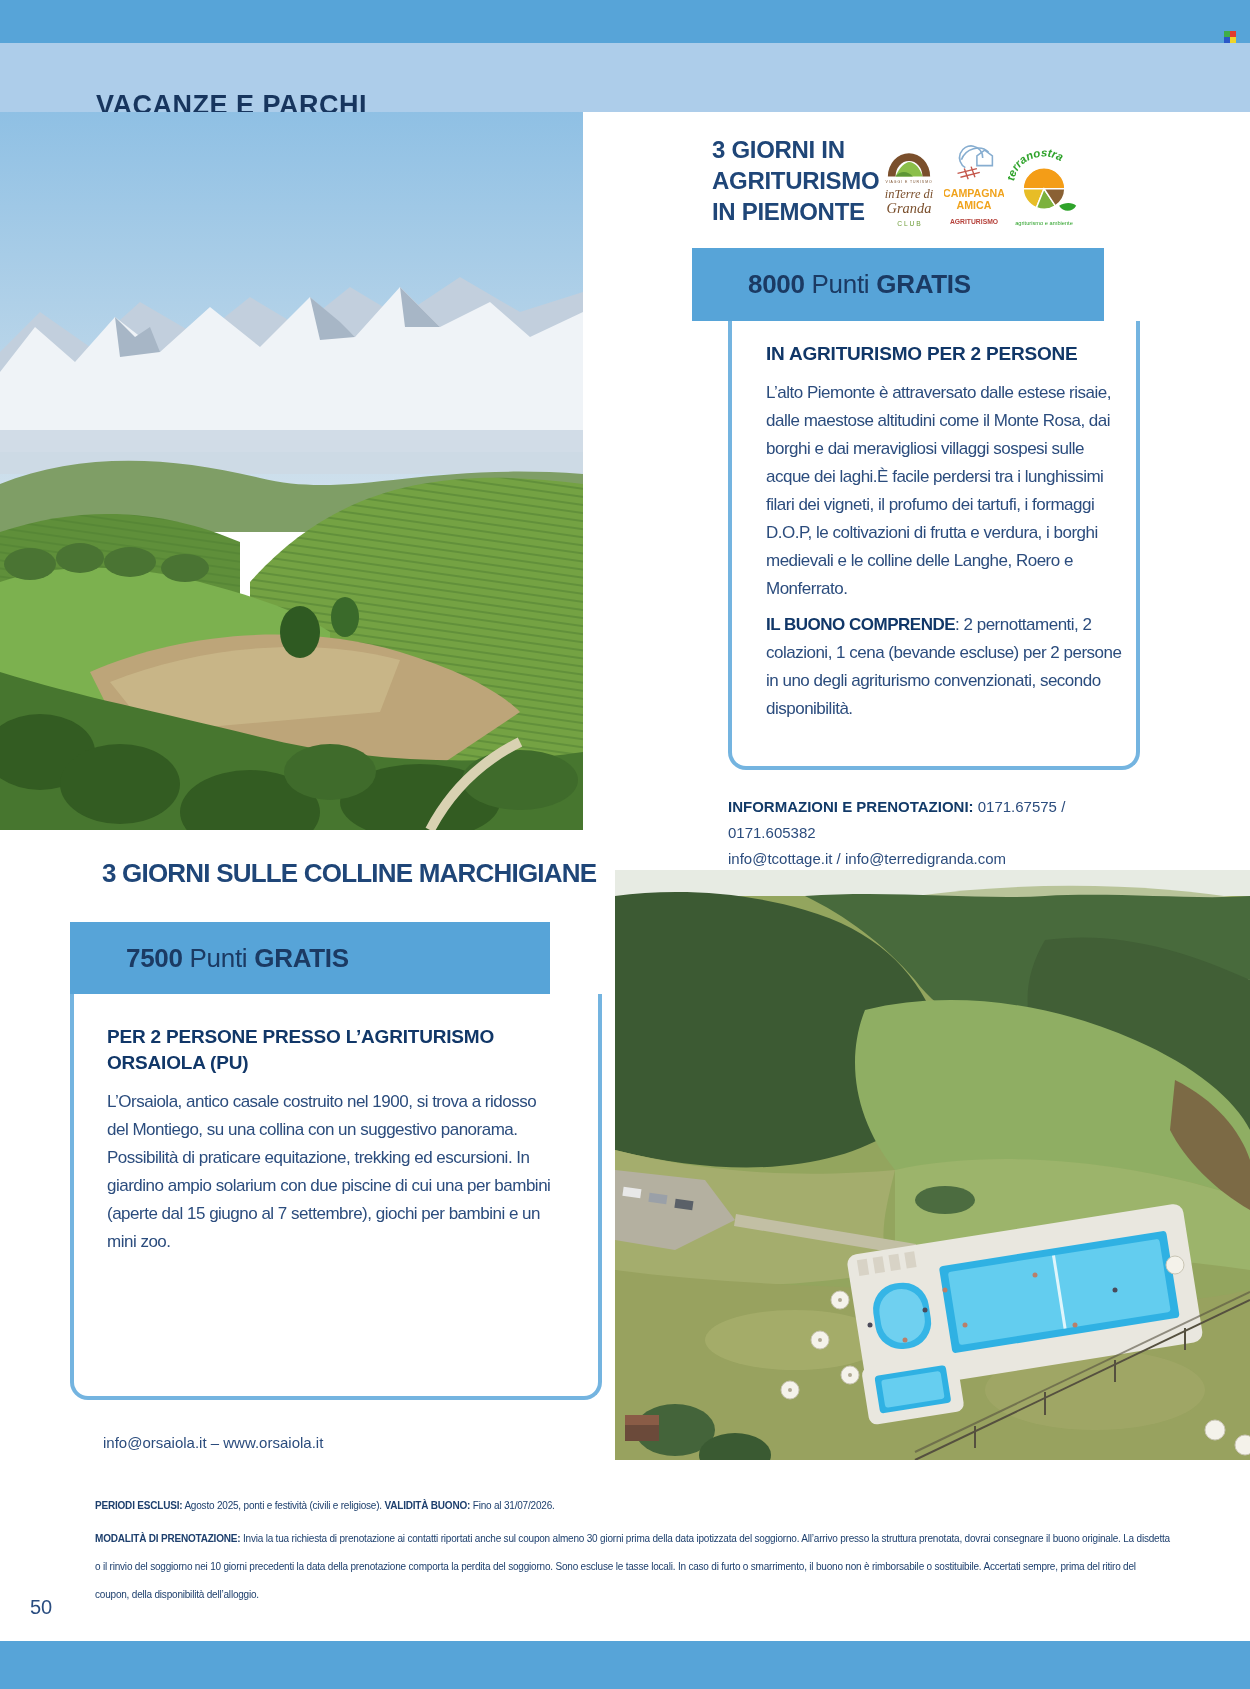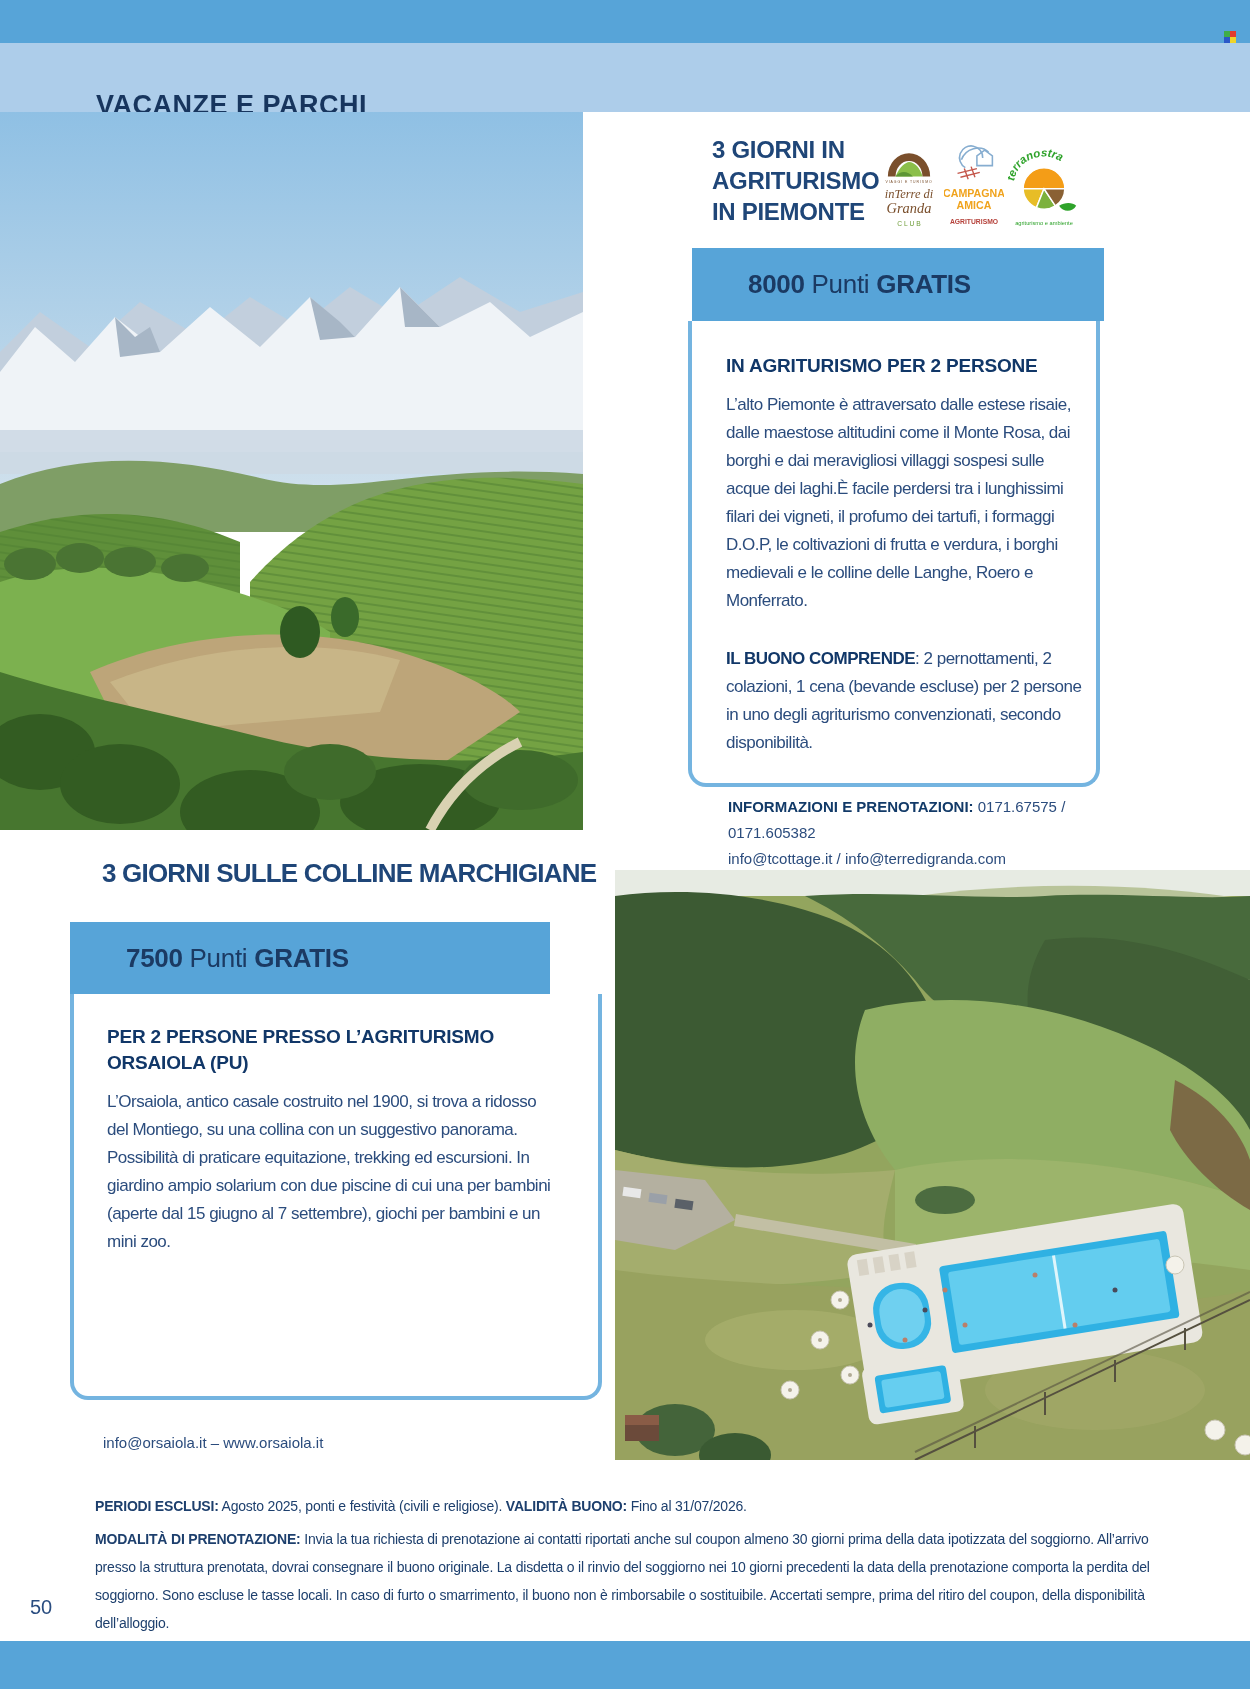--- a/index.html
+++ b/index.html
@@ -25,37 +25,37 @@
   
   .offer1-title { left:712px; top:134px; font-size:24px; line-height:31px; font-weight:bold;
                   color:#1f4678; letter-spacing:-0.3px; }
   .logos { left:878px; top:138px; width:204px; height:96px; display:flex; gap:4px; }
   .banner { background:#57a4d8; display:flex; align-items:center; }
   .banner1 { left:692px; top:248px; width:412px; height:73px; }
   .banner2 { left:70px;  top:922px; width:480px; height:72px; }
   .banner-text { padding-left:56px; font-size:26px; color:#1b3a63; letter-spacing:-0.3px; }
   .banner-text b { font-weight:bold; }
   .card { background:#ffffff; border:4px solid #74b4e0; border-top:none; border-radius:0 0 18px 18px; }
-  .card1 { left:688px; top:321px; width:412px; min-height:449px; padding:32px 7px 26px 34px; }
+  .card1 { left:728px; top:321px; width:412px; min-height:449px; padding:20px 7px 26px 34px; }
   .card2 { left:70px;  top:994px; width:532px; min-height:406px; padding:30px 40px 24px 33px; }
   .card-h { font-size:19px; line-height:26px; font-weight:bold; color:#113768; letter-spacing:-0.2px; margin-bottom:12px; }
   .card-p { font-size:17px; line-height:28px; color:#2b4c7d; letter-spacing:-0.5px; }
-  .card-p2 { margin-top:30px; }
+  .card-p2 { margin-top:8px; }
   .card-p b { color:#113768; font-weight:bold; }
 
   .info { font-size:15px; line-height:26px; color:#2b4c7d; }
   .info b { color:#123a68; font-weight:bold; }
   .info1 { left:728px; top:794px; width:420px; }
   .info2 { left:103px; top:1430px; width:460px; }
 
   
   .offer2-title { left:102px; top:858px; font-size:26px; font-weight:bold; color:#1f4678; letter-spacing:-0.8px; }
 
   
-  .footnotes { left:95px; top:1492px; width:1075px; font-size:14px; line-height:28px; color:#1d3f6d; letter-spacing:-0.2px; }
+  .footnotes { left:95px; top:1492px; width:1075px; font-size:10px; line-height:28px; color:#1d3f6d; letter-spacing:-0.2px; }
   .footnotes b { font-weight:bold; }
   .footnotes .fn2 { margin-top:5px; }
   .page-number { left:30px; top:1596px; font-size:20px; color:#2a4d80; }
 
   .band-bottom { left:0; top:1641px; width:1250px; height:48px; background:#57a4d8; }
 
   
   .logo { position:relative; }
   .logo svg { display:block; }
 </style>

